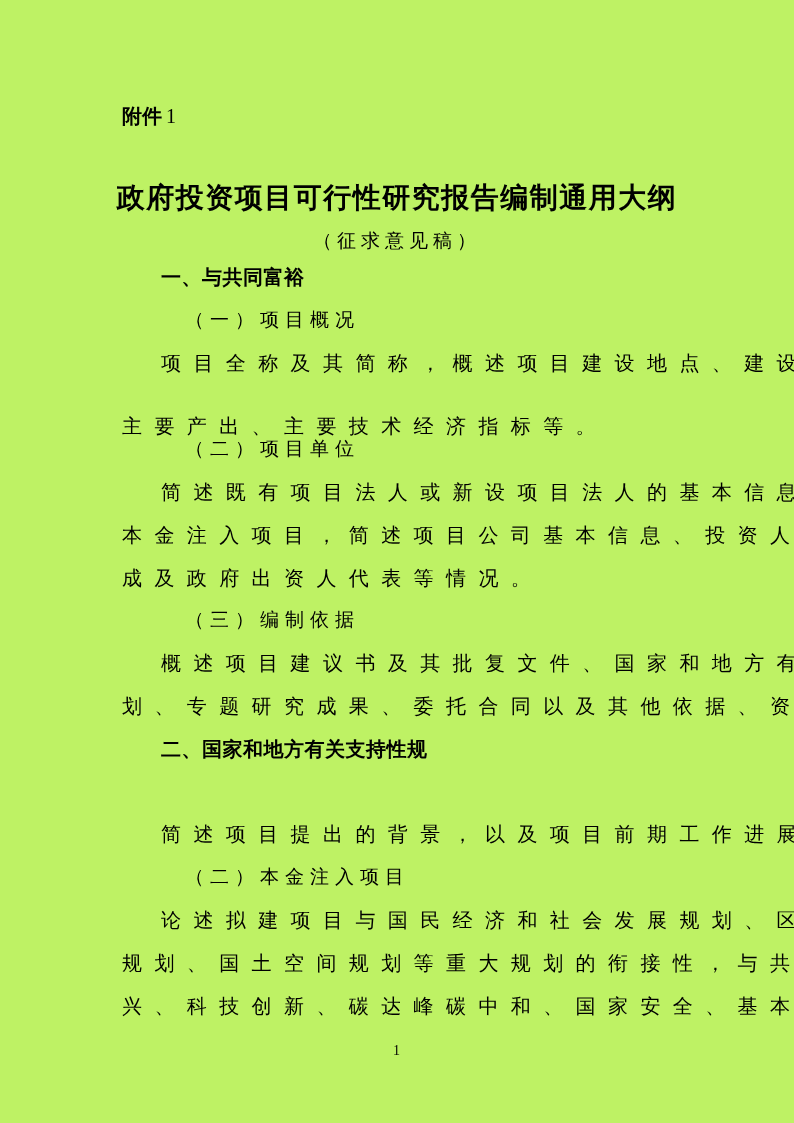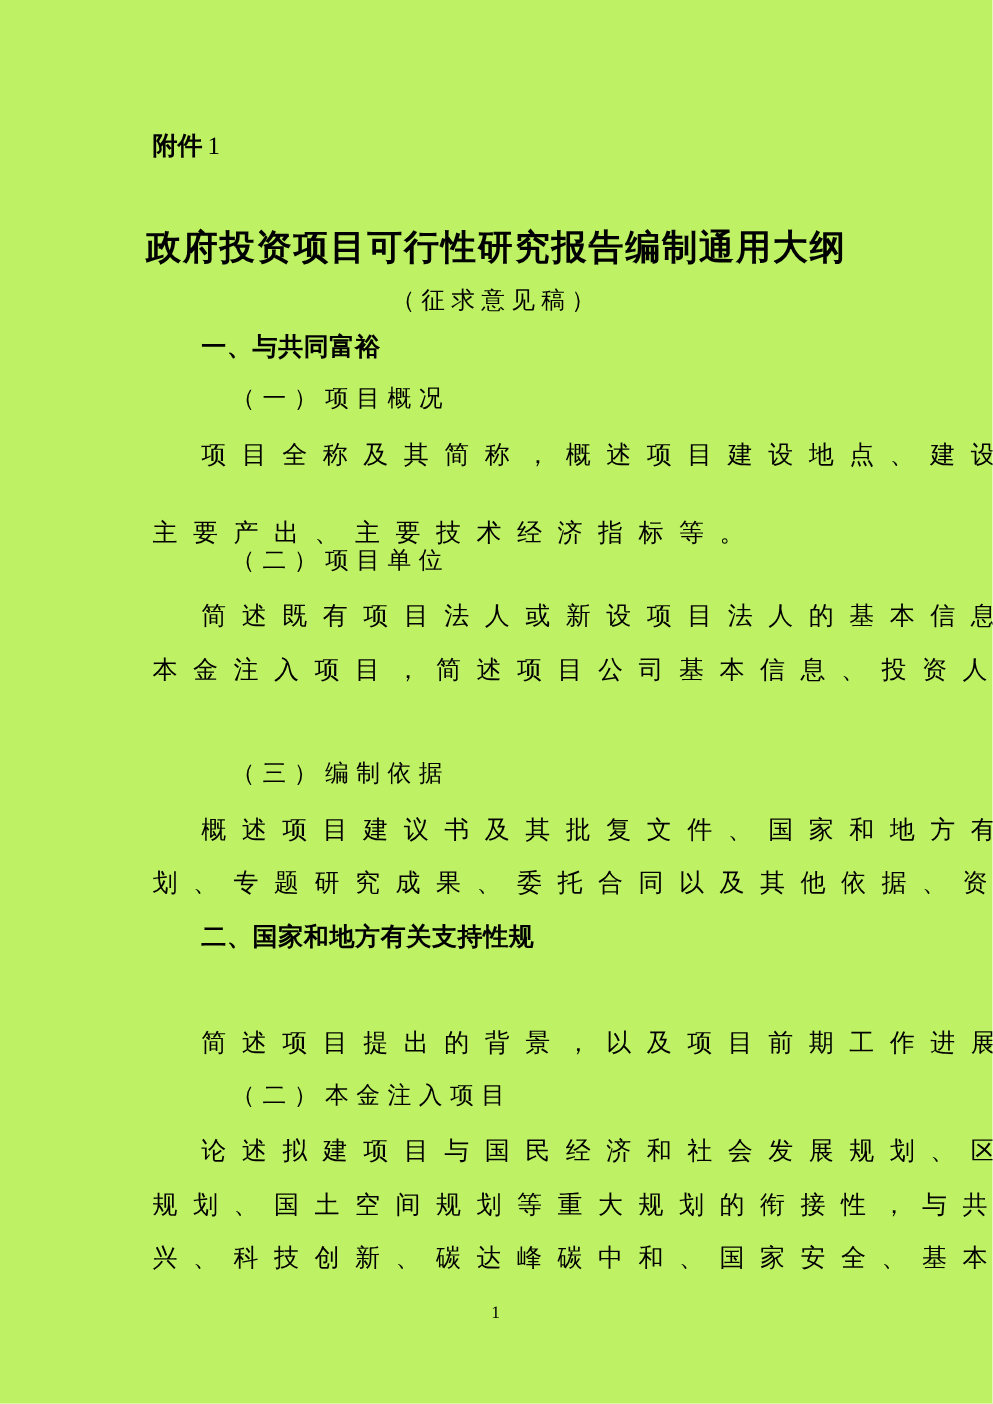--- a/index.html
+++ b/index.html
@@ -103,20 +103,21 @@
 
   <div class="line h1" style="top:267px;">一、与共同富裕</div>
 
   <div class="line h2" style="top:310px;">（一）项目概况</div>
   <div class="line body-line indent" style="top:353px;">项目全称及其简称，概述项目建设地点、建设内容和规模、</div>
   <div class="line body-line" style="top:396px;margin-top:20px;">主要产出、主要技术经济指标等。</div>
 
   <div class="line h2" style="top:439px;">（二）项目单位</div>
   <div class="line body-line indent" style="top:482px;">简述既有项目法人或新设项目法人的基本信息。对于政府资</div>
   <div class="line body-line" style="top:525px;">本金注入项目，简述项目公司基本信息、投资人（或者股东）构</div>
+  <div class="line body-line" style="top:568px;">成及政府出资人代表等情况。</div>
 
   <div class="line h2" style="top:610px;">（三）编制依据</div>
   <div class="line body-line indent" style="top:653px;">概述项目建议书及其批复文件、国家和地方有关支持性规</div>
   <div class="line body-line" style="top:696px;">划、专题研究成果、委托合同以及其他依据、资料有关情况。</div>
 
   <div class="line h1" style="top:739px;">二、国家和地方有关支持性规</div>
 
   <div class="line body-line indent" style="top:824px;">简述项目提出的背景，以及项目前期工作进展情况。</div>
 
   <div class="line h2" style="top:867px;">（二）本金注入项目</div>

